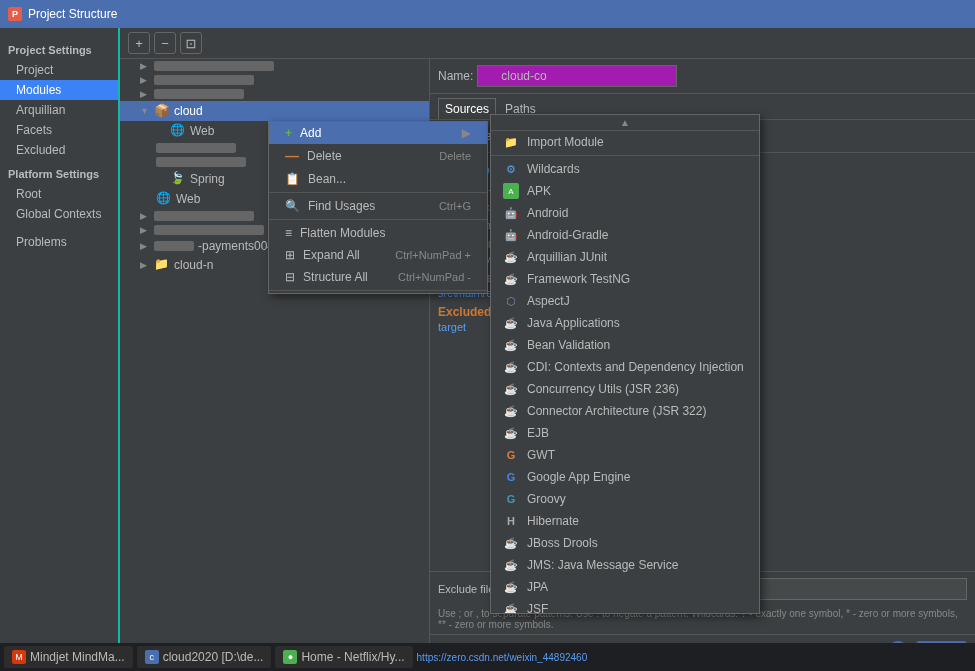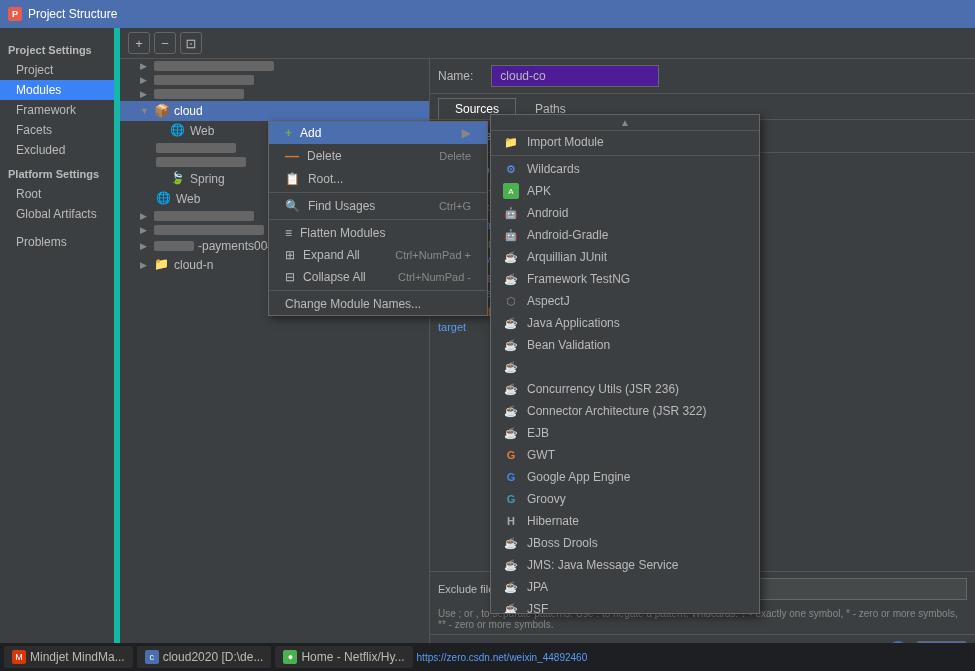--- a/index.html
+++ b/index.html
@@ -31,21 +31,21 @@
     .dialog-body {
       display: flex;
       flex: 1;
       overflow: hidden;
     }
 
     
     .sidebar {
       width: 120px;
       background: #3c3f41;
-      border-right: 6px solid #14b8a6;
+      border-right: 2px solid #14b8a6;
       padding: 8px 0;
     }
     .sidebar-section {
       color: #bababa;
       font-size: 11px;
       font-weight: bold;
       padding: 4px 8px;
       margin-top: 4px;
     }
     .sidebar-item {
@@ -110,42 +110,42 @@
       flex-direction: column;
       overflow: hidden;
       position: relative;
     }
 
     
     .name-row {
       display: flex;
       align-items: center;
       padding: 6px 8px;
-      gap: 18px;
+      gap: 4px;
       border-bottom: 1px solid #555;
     }
     .name-label { color: #bababa; }
     .name-input {
-      background: #4c1d95;
+      background: #a21caf;
       border: 1px solid #666;
       color: #bababa;
-      padding: 2px 8px;
-      width: 168px;
+      padding: 2px 23px;
+      width: 200px;
       height: 22px;
     }
 
     
     .tabs-row {
       display: flex;
       padding: 4px 8px 0;
       gap: 2px;
       border-bottom: 1px solid #555;
     }
     .tab {
-      padding: 3px 16px;
+      padding: 3px 6px;
       color: #bababa;
       cursor: pointer;
       border: 1px solid transparent;
       border-bottom: none;
     }
     .tab.active {
       background: #3c3f41;
       border-color: #666;
       color: white;
     }
@@ -357,26 +357,26 @@
   <span>Project Structure</span>
 </div>
 
 <div class="dialog">
   <div class="dialog-body">
 
     <div class="sidebar">
       <div class="sidebar-section">Project Settings</div>
       <div class="sidebar-item">Project</div>
       <div class="sidebar-item active">Modules</div>
-      <div class="sidebar-item">Framework</div>
+      <div class="sidebar-item">Arquillian</div>
       <div class="sidebar-item">Facets</div>
       <div class="sidebar-item">Excluded</div>
       <div class="sidebar-section">Platform Settings</div>
       <div class="sidebar-item">Root</div>
-      <div class="sidebar-item">Global Artifacts</div>
+      <div class="sidebar-item">Global Contexts</div>
       <div style="margin-top:8px;"></div>
       <div class="sidebar-item">Problems</div>
     </div>
 
     <div style="display:flex; flex:1; flex-direction:column; overflow:hidden;">
 
       <div class="toolbar">
         <button class="toolbar-btn">+</button>
         <button class="toolbar-btn">−</button>
         <button class="toolbar-btn">⊡</button>
@@ -523,47 +523,44 @@
             <span>Add</span>
             <span class="menu-arrow">▶</span>
           </div>
           <div class="menu-item">
             <span style="color:#cc7832; font-size:14px; font-weight:bold;">—</span>
             <span>Delete</span>
             <span class="menu-shortcut">Delete</span>
           </div>
           <div class="menu-item">
             <span>📋</span>
-            <span>Root...</span>
+            <span>Bean...</span>
           </div>
           <div class="menu-separator"></div>
           <div class="menu-item">
             <span>🔍</span>
             <span>Find Usages</span>
             <span class="menu-shortcut">Ctrl+G</span>
           </div>
           <div class="menu-separator"></div>
           <div class="menu-item">
             <span>≡</span>
             <span>Flatten Modules</span>
           </div>
           <div class="menu-item">
             <span>⊞</span>
             <span>Expand All</span>
             <span class="menu-shortcut">Ctrl+NumPad +</span>
           </div>
           <div class="menu-item">
             <span>⊟</span>
-            <span>Collapse All</span>
+            <span>Structure All</span>
             <span class="menu-shortcut">Ctrl+NumPad -</span>
           </div>
           <div class="menu-separator"></div>
-          <div class="menu-item">
-            <span>Change Module Names...</span>
-          </div>
         </div>
 
         <div class="submenu">
           <div class="submenu-scroll-top">▲</div>
           <div class="submenu-item">
             <span class="fi fi-orange">📁</span>
             <span>Import Module</span>
           </div>
           <div class="submenu-separator"></div>
           <div class="submenu-item">
@@ -597,20 +594,21 @@
           <div class="submenu-item">
             <span class="fi fi-java">☕</span>
             <span>Java Applications</span>
           </div>
           <div class="submenu-item">
             <span class="fi fi-java">☕</span>
             <span>Bean Validation</span>
           </div>
           <div class="submenu-item">
             <span class="fi fi-java">☕</span>
+            <span>CDI: Contexts and Dependency Injection</span>
           </div>
           <div class="submenu-item">
             <span class="fi fi-java">☕</span>
             <span>Concurrency Utils (JSR 236)</span>
           </div>
           <div class="submenu-item">
             <span class="fi fi-java">☕</span>
             <span>Connector Architecture (JSR 322)</span>
           </div>
           <div class="submenu-item">

